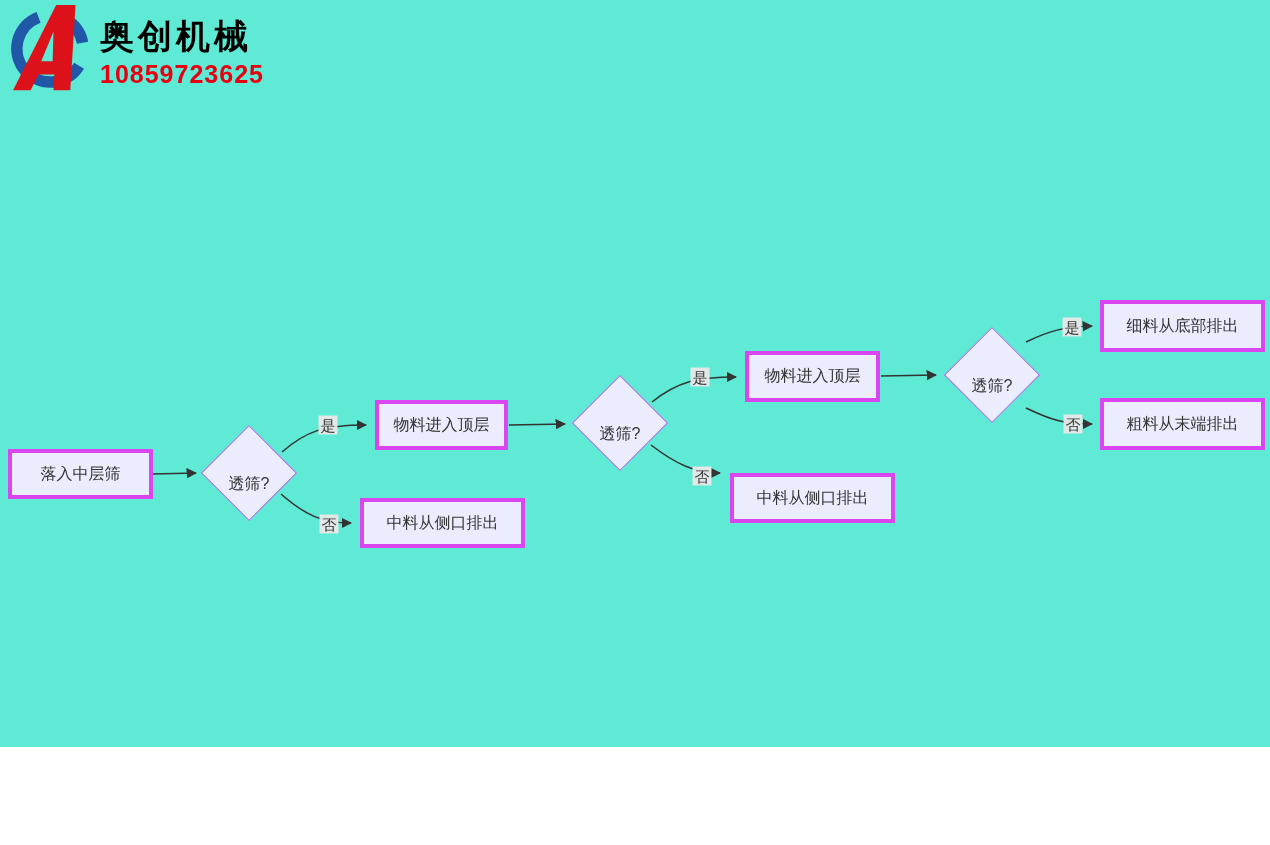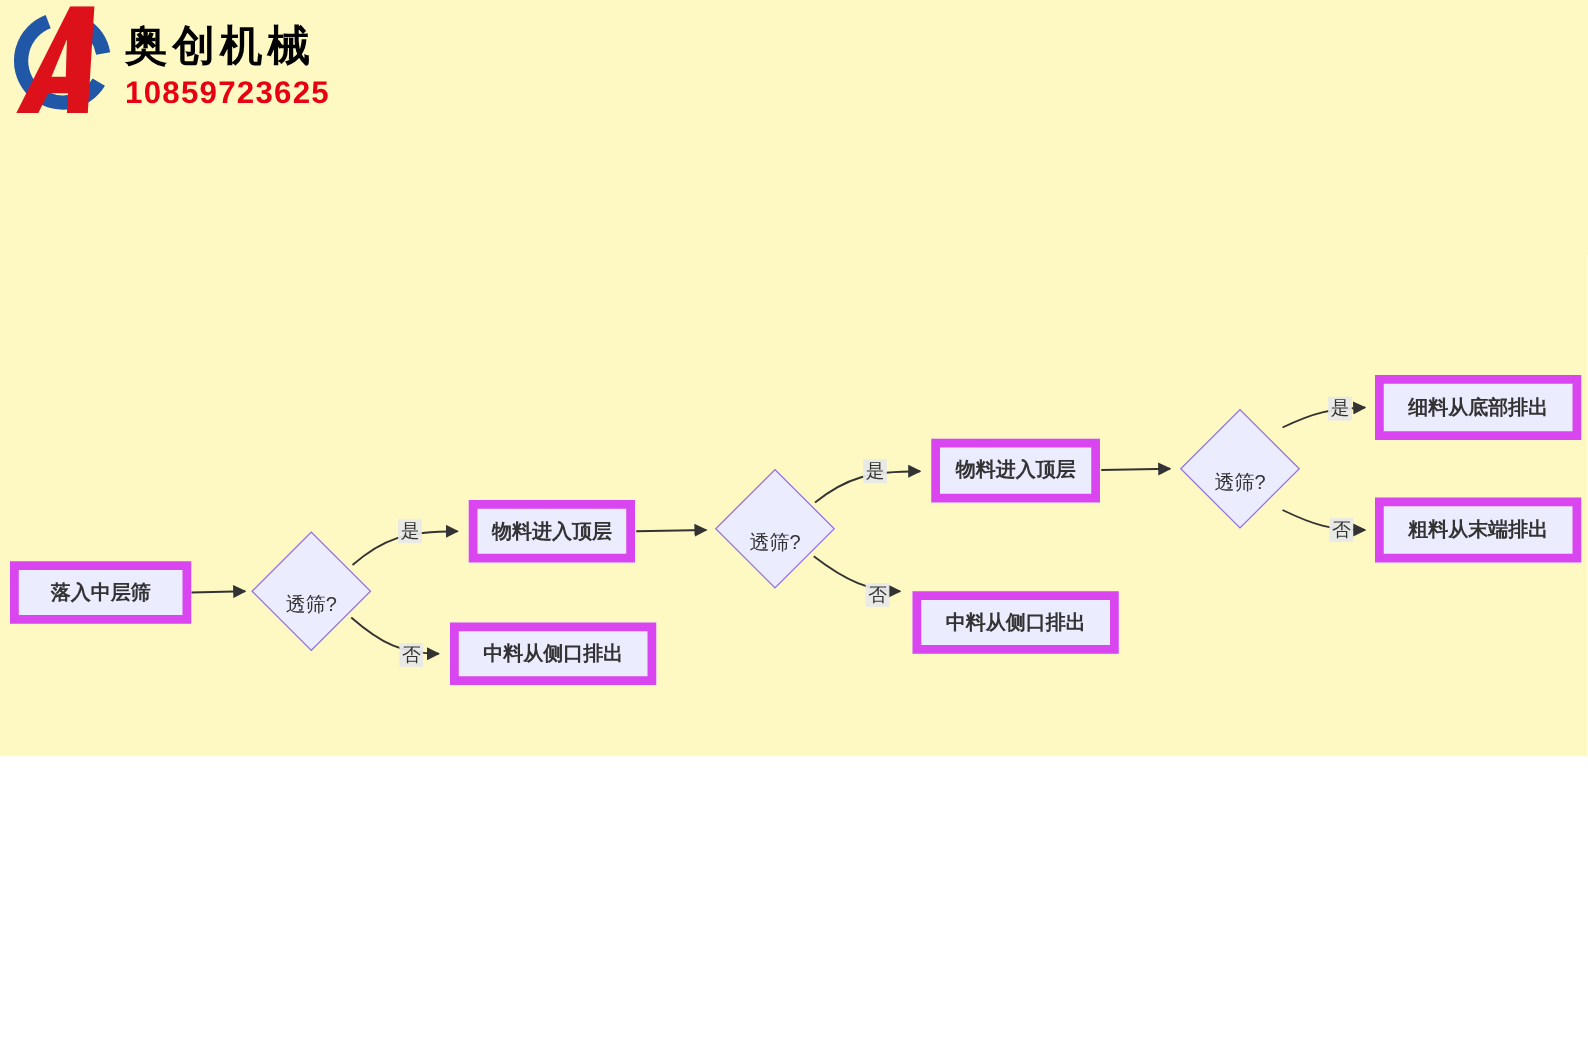--- a/index.html
+++ b/index.html
@@ -1,34 +1,34 @@
 <!DOCTYPE html>
 <html><head>
 <meta charset="utf-8">
 <style>
   * { margin:0; padding:0; box-sizing:border-box; }
   html,body { width:1270px; height:845px; background:#ffffff; overflow:hidden;
               font-family:"Liberation Sans","DejaVu Sans",sans-serif; }
-  .page { position:relative; width:1270px; height:605px; background:#fef9c3; }
+  .page { position:relative; width:1270px; height:747px; background:#5eead4; }
 
   
   .header { position:absolute; left:0; top:0; width:500px; height:100px; }
   .logo { position:absolute; left:6px; top:5px; width:88px; height:88px; }
   .company-name { position:absolute; left:100px; top:14px; font-size:34px; font-weight:bold;
                   color:#000; letter-spacing:4px; white-space:nowrap; }
   .phone { position:absolute; left:100px; top:60px; font-size:25px; font-weight:bold;
            color:#e60012; letter-spacing:1px; white-space:nowrap; }
 
   
   .canvas { position:absolute; left:0; top:0; width:1270px; height:845px; }
   .edges-svg { position:absolute; left:0; top:0; }
 
   .node { position:absolute; display:flex; align-items:center; justify-content:center;
           font-size:16px; color:#333; text-align:center; white-space:nowrap; }
-  .rect-node { background:#ECECFF; border:7px solid #d946ef;font-weight:bold; }
+  .rect-node { background:#ECECFF; border:4px solid #d946ef; }
   .diamond-node { background:transparent; }
   .diamond-shape { position:absolute; left:14px; top:14px; width:68px; height:68px;
                    background:#ECECFF; border:1px solid #9370DB; transform:rotate(45deg); }
   .diamond-node .node-label { position:relative; z-index:2;margin-top:23px; }
 
   .edge-label { position:absolute; transform:translate(-50%,-50%); z-index:3;
                 background:rgba(232,232,232,0.95); color:#333; font-size:15px;
                 line-height:19px; padding:0 2px; white-space:nowrap; }
 </style>
 </head>

